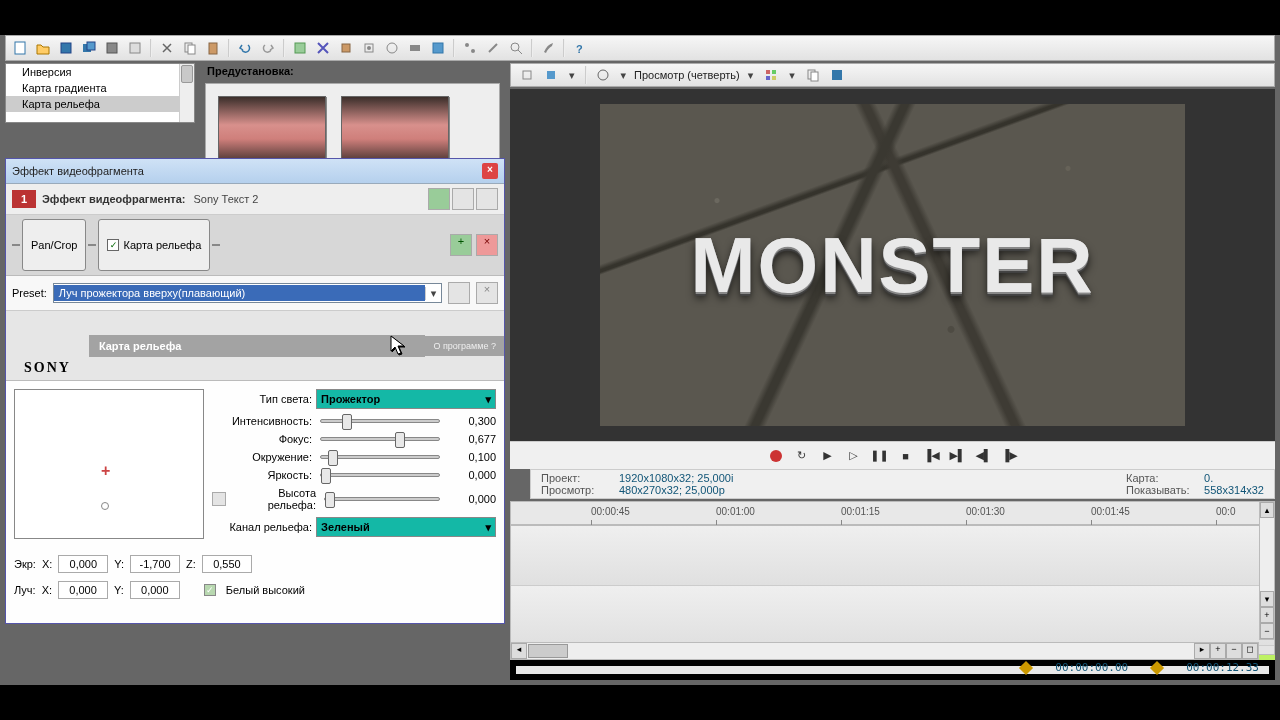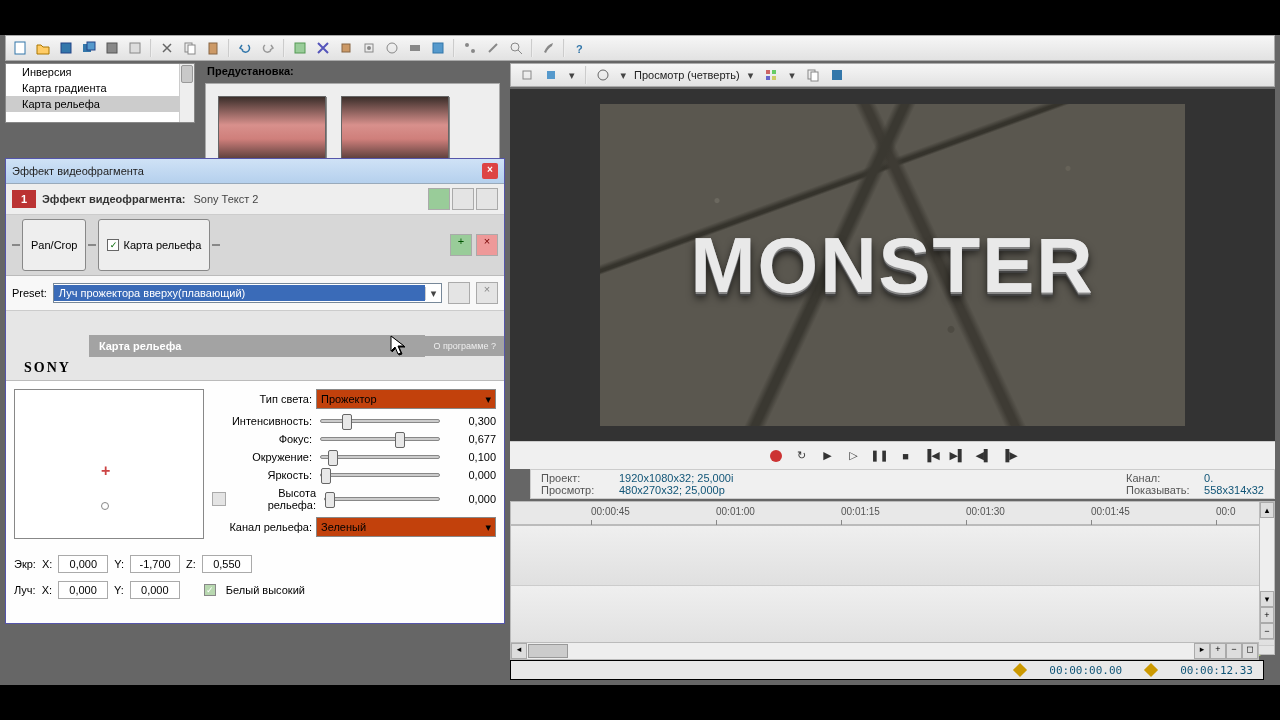--- a/index.html
+++ b/index.html
@@ -47,21 +47,21 @@
 .params{display:flex;padding:8px;gap:8px;background:#fefefe;}
 .xy-pad{width:190px;height:150px;border:1px solid #888;background:#fff;position:relative;}
 .xy-cross{position:absolute;color:#c44;font-size:16px;font-weight:bold;left:86px;top:72px;}
 .xy-dot{position:absolute;width:8px;height:8px;border:1px solid #888;border-radius:50%;left:86px;top:112px;}
 .param-rows{flex:1;}
 .prow{display:flex;align-items:center;margin-bottom:6px;gap:4px;}
 .plabel{width:100px;text-align:right;color:#000;}
 .pslider{flex:1;height:4px;background:#ccc;border:1px solid #888;position:relative;border-radius:2px;margin:0 4px;}
 .pthumb{position:absolute;top:-6px;width:10px;height:16px;background:#e8e8e8;border:1px solid #666;border-radius:2px;}
 .pval{width:48px;text-align:right;color:#000;}
-.pselect{flex:1;height:20px;border:1px solid #888;background:#c2410c;display:flex;align-items:center;padding:8px 4px;}
+.pselect{flex:1;height:20px;border:1px solid #888;background:#14b8a6;display:flex;align-items:center;padding:8px 4px;font-weight:bold;}
 .pselect-arr{margin-left:auto;}
 .coord-row{display:flex;align-items:center;gap:6px;padding:4px 8px;background:#fefefe;}
 .coord-lbl{color:#000;}
 .coord-inp{width:50px;border:1px solid #aaa;background:#fff;text-align:center;padding:2px;}
 .mini-chk{width:12px;height:12px;border:1px solid #888;background:#b8d8b0;display:inline-flex;align-items:center;justify-content:center;margin-right:4px;}
 .mini-chk::after{content:"✓";font-size:9px;color:#fff;}
 .cursor{position:absolute;left:390px;top:300px;width:16px;height:22px;pointer-events:none;z-index:99;}
 .cursor svg{filter:drop-shadow(1px 1px 0 #000);}
 
 .right-pane{position:absolute;top:28px;left:510px;right:5px;bottom:5px;}
@@ -83,32 +83,32 @@
 text-shadow:0 2px 0 #888,0 4px 1px #444,0 6px 8px rgba(0,0,0,.7);
 background:linear-gradient(#fff,#ccc 40%,#aaa 50%,#ddd 60%,#fff);-webkit-background-clip:text;background-clip:text;}
 .transport{height:28px;display:flex;align-items:center;justify-content:center;gap:10px;background:#f0f0f0;border-top:1px solid #ccc;}
 .tbtn{width:16px;height:16px;display:flex;align-items:center;justify-content:center;color:#333;}
 .rec{width:12px;height:12px;border-radius:50%;background:#c33;}
 .info-bar{position:absolute;top:406px;left:0;right:0;height:30px;background:#f0f0f0;border:1px solid #ccc;display:flex;padding:2px 10px;gap:60px;margin-left:20px;}
 .info-col{display:flex;flex-direction:column;}
 .info-line{display:flex;gap:8px;}
 .info-lbl{color:#555;width:70px;}
 .info-val{color:#157;}
-.timeline{position:absolute;top:438px;left:0;right:0;bottom:20px;background:#bef264;border-radius:31px;}
+.timeline{position:absolute;top:438px;left:0;right:0;bottom:20px;background:#bef264;}
 .ruler{height:24px;background:#e8e8e8;border:1px solid #bbb;position:relative;}
 .tick{position:absolute;top:4px;font-size:10px;color:#555;}
 .tick::before{content:"";position:absolute;top:14px;left:0;width:1px;height:6px;background:#888;}
 .tracks{height:130px;background:#e4e4e4;border:1px solid #bbb;position:relative;}
 .track{height:60px;border-bottom:1px solid #ccc;background:linear-gradient(#efefef,#e0e0e0);}
 .tl-vscroll{position:absolute;right:0;top:438px;width:16px;bottom:40px;background:#eee;border:1px solid #bbb;display:flex;flex-direction:column;}
 .tl-vscroll .vbtn{height:16px;border:1px solid #aaa;background:#ddd;text-align:center;font-size:9px;line-height:14px;}
 .tl-hscroll{position:absolute;left:0;right:16px;height:18px;bottom:20px;background:#eee;border:1px solid #bbb;display:flex;}
 .hbtn{width:16px;border:1px solid #aaa;background:#ddd;text-align:center;font-size:9px;}
 .hscroll-thumb{width:40px;background:#ccc;border:1px solid #999;margin:1px;}
-.status{position:absolute;bottom:0;left:0;right:11px;height:20px;background:#e8e8e8;border:1px solid #000000;display:flex;align-items:center;padding:0 10px;gap:30px;}
+.status{position:absolute;bottom:0;left:0;right:0;height:20px;background:#e8e8e8;border:6px solid #000000;display:flex;align-items:flex-end;padding:0 10px;gap:30px;}
 .st-right{margin-left:auto;display:flex;gap:20px;align-items:center;}
 .st-time{color:#157;font-family:monospace;}
 .diamond{width:10px;height:10px;background:#c90;transform:rotate(45deg);margin:0 4px;}
 </style>
 </head>
 <body>
 
 <div class="app-area">
 
 <div class="toolbar">
@@ -461,21 +461,21 @@
             <span class="info-lbl">Проект:</span>
             <span class="info-val">1920x1080x32; 25,000i</span>
           </div>
       <div class="info-line">
             <span class="info-lbl">Просмотр:</span>
             <span class="info-val">480x270x32; 25,000p</span>
           </div>
     </div>
     <div class="info-col" style="margin-left:auto">
       <div class="info-line">
-            <span class="info-lbl">Канал:</span>
+            <span class="info-lbl">Карта:</span>
             <span class="info-val">0.</span>
           </div>
       <div class="info-line">
             <span class="info-lbl">Показывать:</span>
             <span class="info-val">558x314x32</span>
           </div>
     </div>
   </div>
 
   <div class="timeline">

